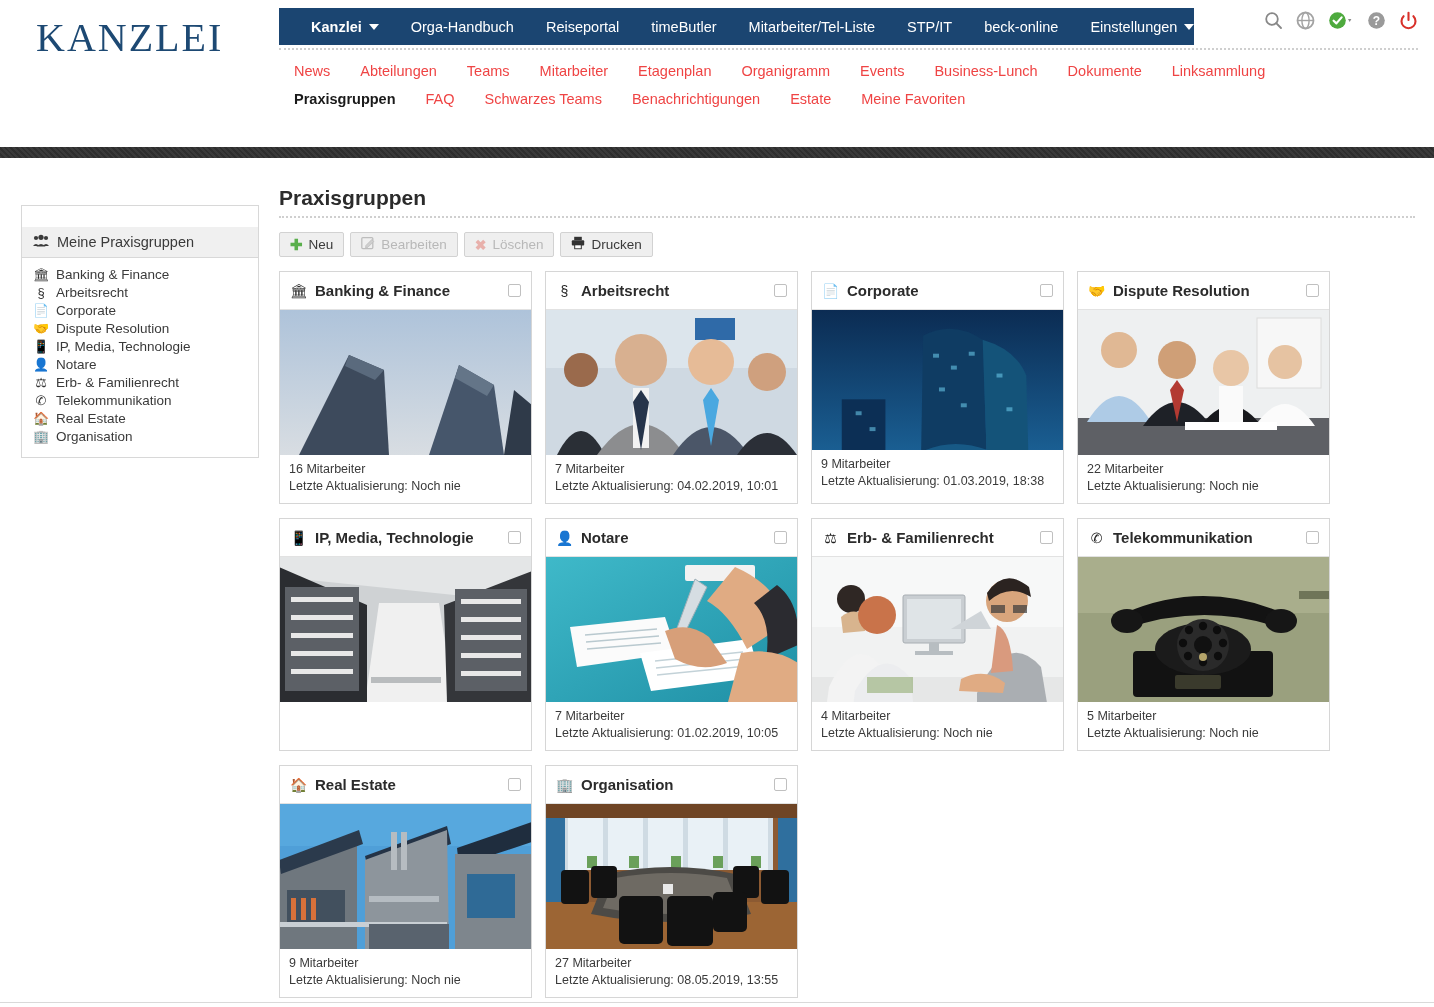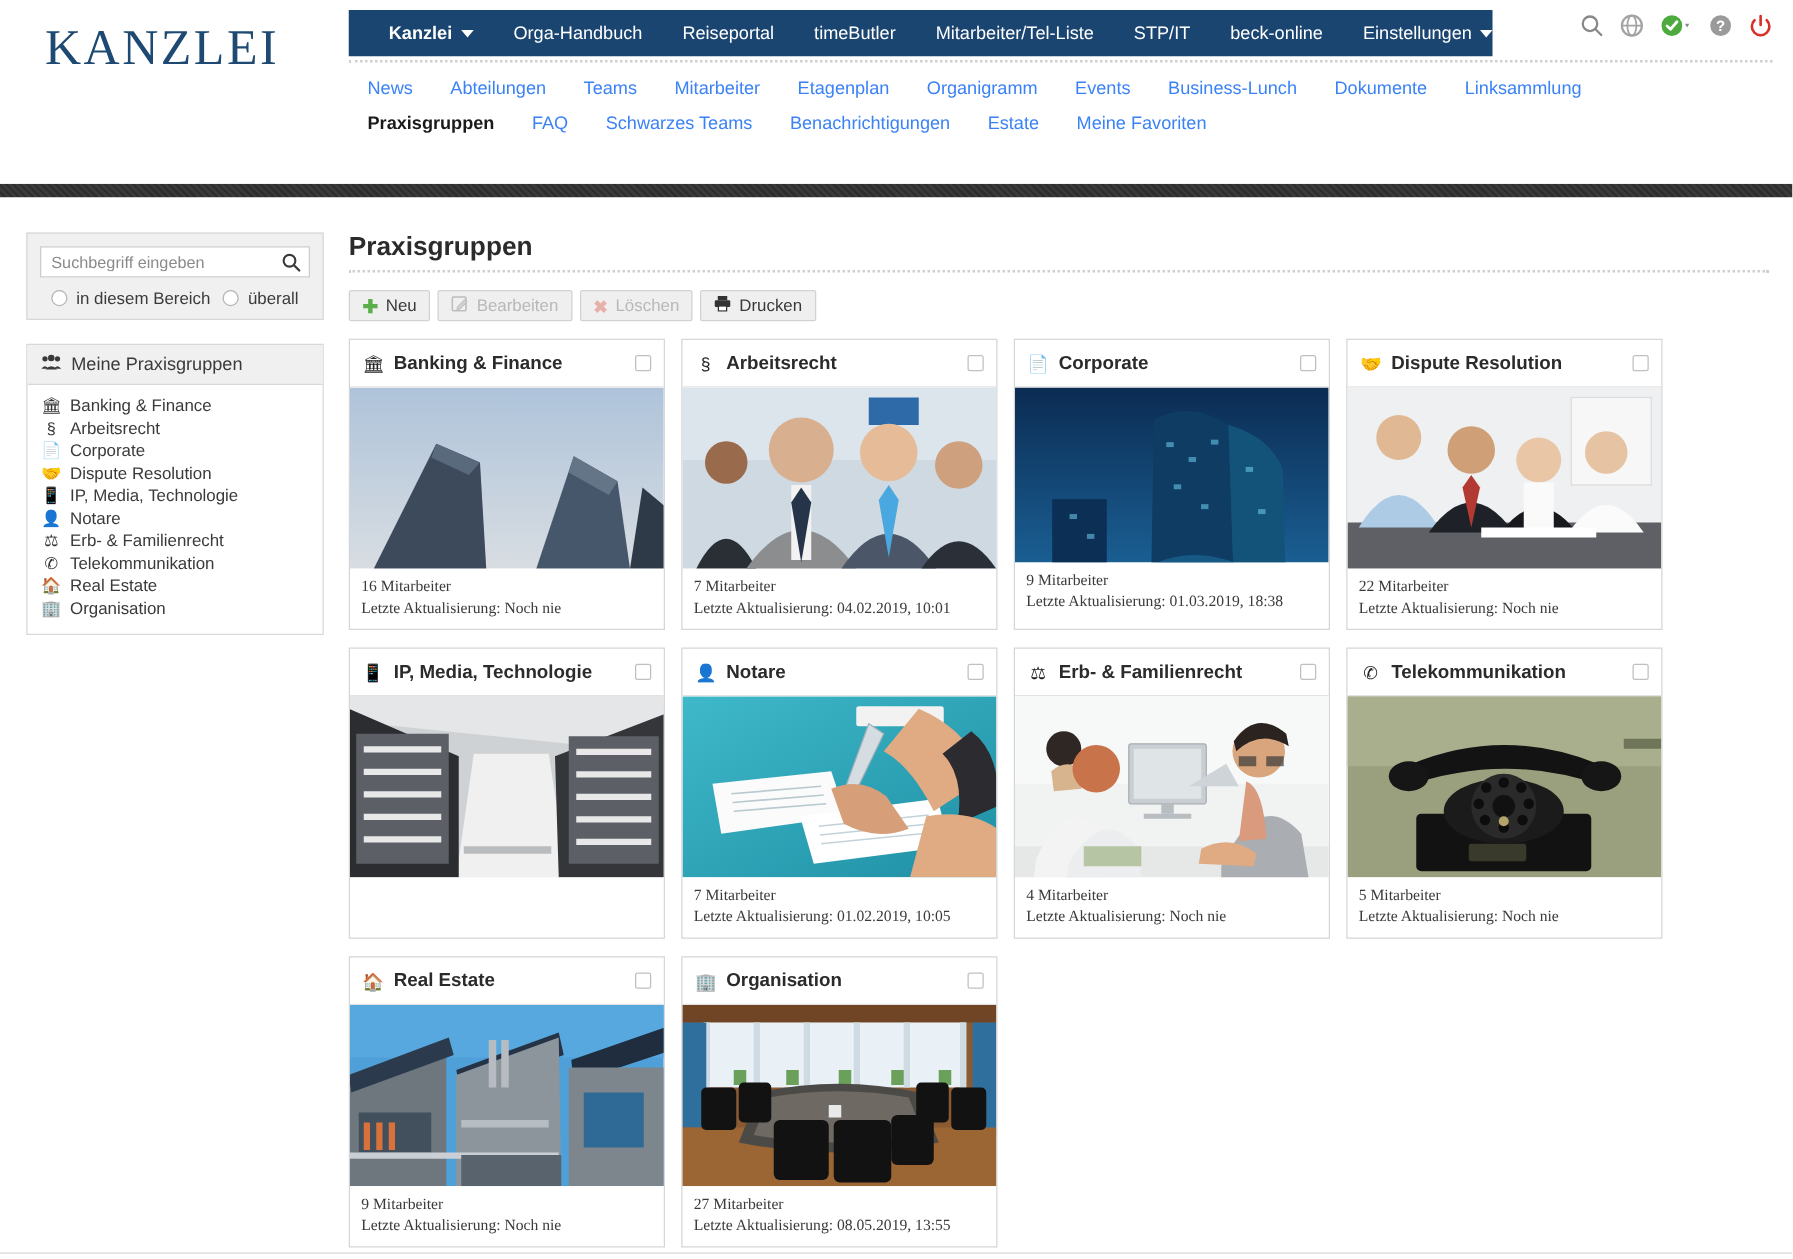--- a/index.html
+++ b/index.html
@@ -76,21 +76,21 @@
     left: 279px; top: 57px;
     width: 1140px;
   }
   .navrow {
     display: flex;
     align-items: center;
     height: 28px;
   }
   .navrow .nav-item {
     font-size: 14.5px;
-    color: #3b82f6;
+    color: #ef4444;
     padding: 0 15px;
     white-space: nowrap;
     cursor: pointer;
   }
   .navrow .nav-item.current { font-weight: bold; color: #1a1a1a; }
 
   .darkband {
     height: 11px;
     width: 100%;
     background:
@@ -157,20 +157,21 @@
   }
   .panel-head {
     background: #f0f0f0;
     border-bottom: 1px solid #d8d8d8;
     padding: 7px 11px;
     font-size: 14.5px;
     color: #3a3a3a;
     display: flex;
     align-items: center;
     gap: 8px;
+    margin-top: 21px;
   }
   .panel-body { padding: 8px 11px 11px 11px; }
   .pg-item {
     display: flex;
     align-items: center;
     gap: 7px;
     font-size: 13.5px;
     color: #3a3a3a;
     line-height: 18px;
     cursor: pointer;
@@ -259,21 +260,20 @@
     flex: 0 0 auto;
   }
   .card-img { height: 145px; overflow: hidden; position: relative; }
   .card-img.short { height: 140px; }
   .card-img svg { display: block; width: 100%; height: 100%; }
   .card-foot {
     padding: 6px 9px 8px 9px;
     font-size: 12.5px;
     color: #3a3a3a;
     line-height: 17px;
-    font-family: Liberation Serif, serif;
   }
 
   
   .footer {
     position: relative;
     height: 40px;
     border-top: 1px solid #d9d9d9;
   }
   .footer-inner {
     display: flex;
@@ -380,41 +380,20 @@
       </div>
   </div>
 </div>
 
 <div class="darkband"></div>
 
 <div class="page">
 
   <div class="sidebar">
 
-    <div class="searchbox">
-      <div class="search-field">
-        <input type="text" placeholder="Suchbegriff eingeben" style="">
-        <span class="search-icon-btn">
-          <svg width="16" height="16" viewBox="0 0 16 16">
-              <circle cx="6.6" cy="6.6" r="4.7" fill="none" stroke="#3a3a3a" stroke-width="1.7"></circle>
-              <line x1="10.2" y1="10.2" x2="14.4" y2="14.4" stroke="#3a3a3a" stroke-width="1.9" stroke-linecap="round"></line>
-            </svg>
-        </span>
-      </div>
-      <div class="radios">
-        <span class="radio-wrap">
-          <span class="radio-dot"></span>
-          <span class="radio-label">in diesem Bereich</span>
-        </span>
-        <span class="radio-wrap">
-          <span class="radio-dot"></span>
-          <span class="radio-label">überall</span>
-        </span>
-      </div>
-    </div>
 
     <div class="panel">
       <div class="panel-head">
         <span>
           <svg width="16" height="13" viewBox="0 0 16 13">
               <circle cx="3" cy="4" r="2.1" fill="#3a3a3a"></circle>
               <circle cx="13" cy="4" r="2.1" fill="#3a3a3a"></circle>
               <circle cx="8" cy="3.3" r="2.6" fill="#3a3a3a"></circle>
               <path d="M0 12 q3-4 6 0z" fill="#3a3a3a"></path>
               <path d="M10 12 q3-4 6 0z" fill="#3a3a3a"></path>

